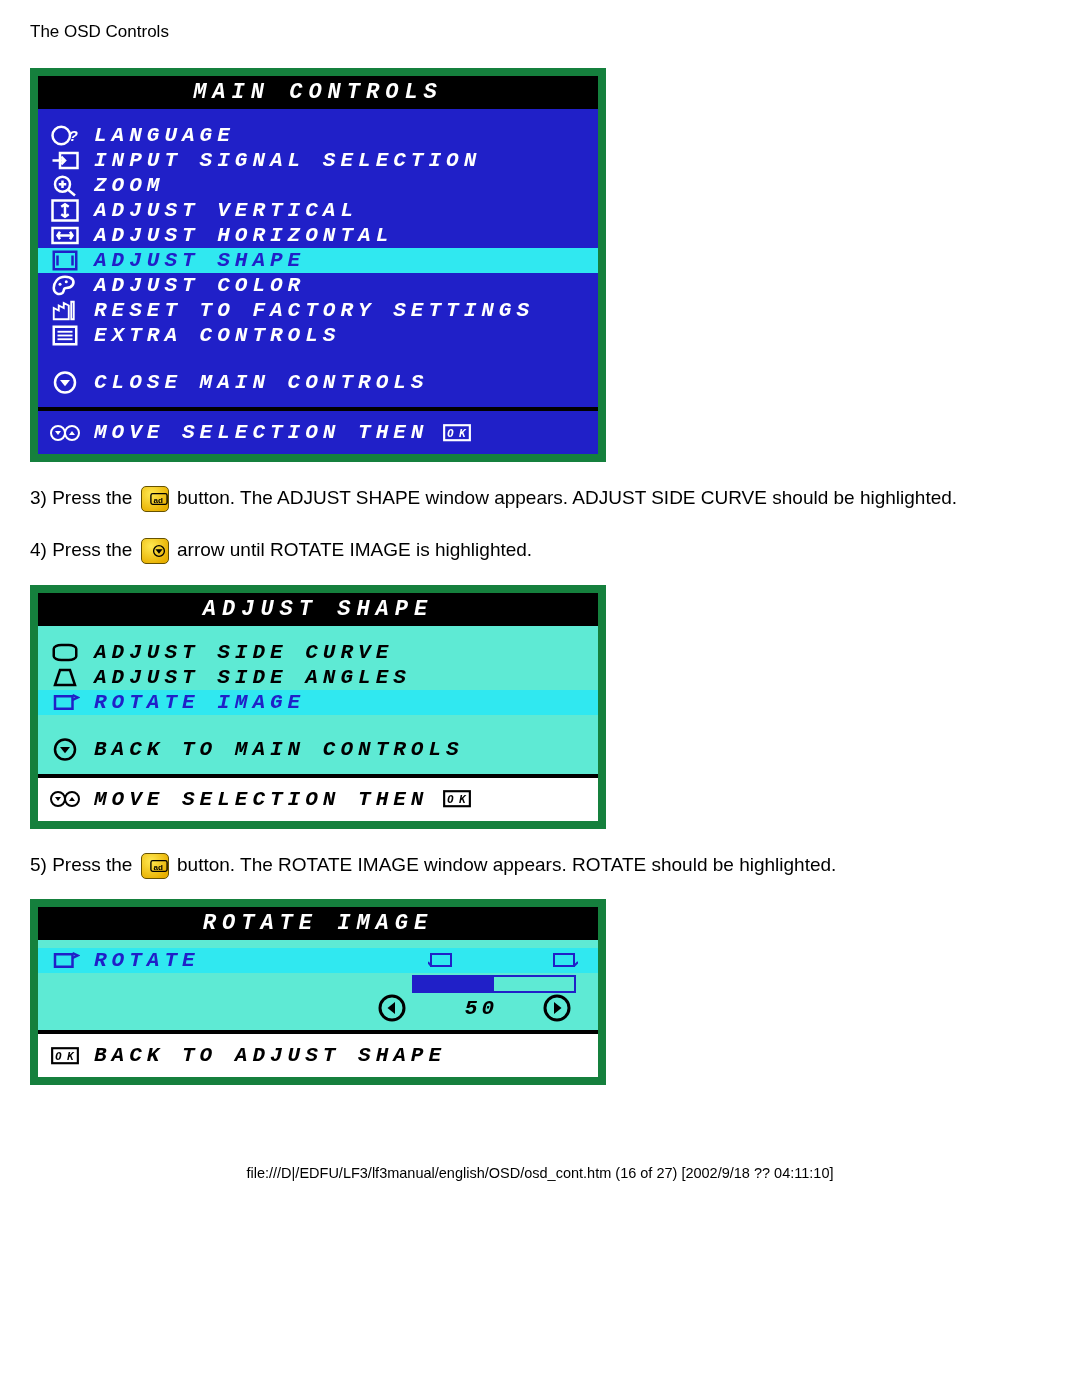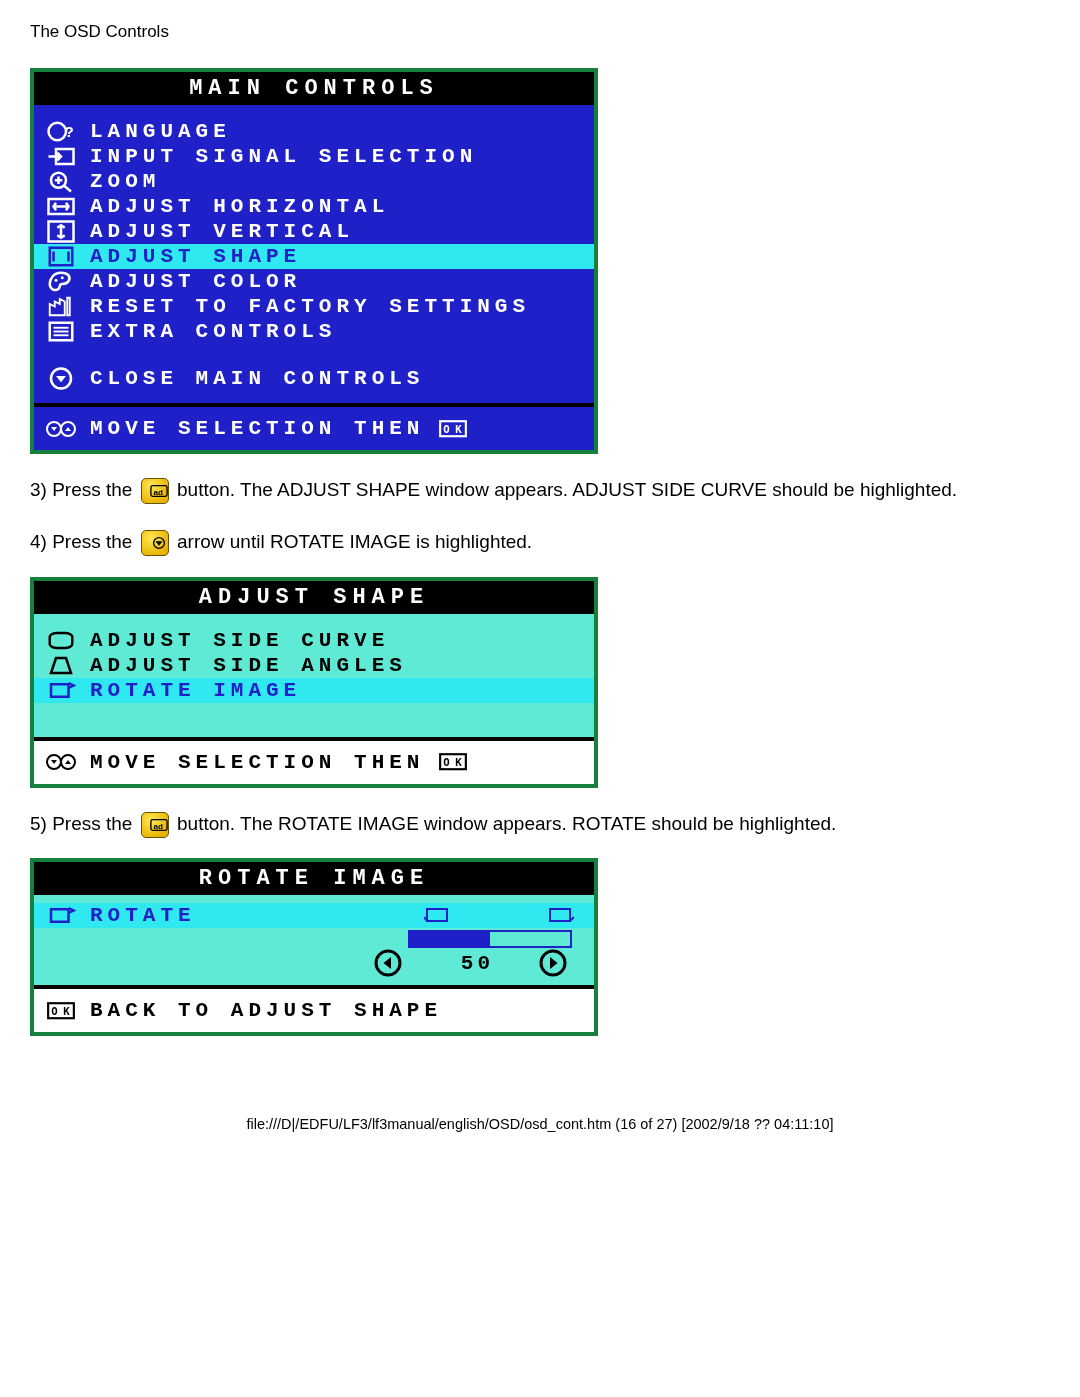--- a/index.html
+++ b/index.html
@@ -1,18 +1,18 @@
 <!DOCTYPE html>
 <html><head>
 <meta charset="utf-8">
 <style>
 html,body{margin:0;padding:0;background:#fff;font-family:Arial,Helvetica,sans-serif;}
 .page{width:1080px;padding:22px 30px 20px 30px;box-sizing:border-box;}
 .header{font-size:17px;color:#000;margin-bottom:26px;}
-.osd-box{border:4px solid #15803d;width:560px;margin-top:6px;}
+.osd-box{border:8px solid #15803d;width:560px;margin-top:6px;font-style:italic;}
 .osd-title{background:#000;color:#fff;font-family:'Courier New',monospace;font-weight:bold;font-size:22px;letter-spacing:6px;text-align:center;padding:4px 0;}
 .osd-body{background:#2020c8;padding:14px 0 12px 0;}
 .osd-body.white{background:#5eead4;}
 .osd-row{display:flex;align-items:center;padding:1px 12px;font-family:'Courier New',monospace;font-weight:bold;font-size:21px;letter-spacing:5px;color:#fff;}
 .osd-body.white .osd-row{color:#000;}
 .osd-row.hl{background:#30e8f0;color:#2020c8;}
 .osd-body.white .osd-row.hl{color:#2020c8;}
 .osd-icon{width:30px;height:22px;display:flex;align-items:center;justify-content:center;margin-right:14px;flex-shrink:0;}
 .osd-spacer{height:22px;}
 .osd-footer{background:#2020c8;border-top:4px solid #000;padding:10px 12px;display:flex;align-items:center;font-family:'Courier New',monospace;font-weight:bold;font-size:21px;letter-spacing:5px;color:#fff;}
@@ -63,34 +63,34 @@
               <line x1="14" y1="13" x2="20" y2="18" stroke="#fff" stroke-width="2"></line>
               <line x1="7" y1="9" x2="13" y2="9" stroke="#fff" stroke-width="2"></line>
               <line x1="10" y1="6" x2="10" y2="12" stroke="#fff" stroke-width="2"></line>
             </svg>
           </span>
         <span>ZOOM</span>
       </div>
       <div class="osd-row">
         <span class="osd-icon">
             <svg viewBox="0 0 24 20">
+              <rect x="2" y="2" width="20" height="16" fill="none" stroke="#fff" stroke-width="2"></rect>
+              <path d="M12 5 L12 15 M9 7 L12 5 L15 7 M9 13 L12 15 L15 13" fill="none" stroke="#fff" stroke-width="2"></path>
+            </svg>
+          </span>
+        <span>ADJUST VERTICAL</span>
+      </div>
+      <div class="osd-row">
+        <span class="osd-icon">
+            <svg viewBox="0 0 24 20">
               <rect x="2" y="4" width="20" height="12" fill="none" stroke="#fff" stroke-width="2"></rect>
               <path d="M6 10 L18 10 M8 7 L6 10 L8 13 M16 7 L18 10 L16 13" fill="none" stroke="#fff" stroke-width="2"></path>
             </svg>
           </span>
         <span>ADJUST HORIZONTAL</span>
-      </div>
-      <div class="osd-row">
-        <span class="osd-icon">
-            <svg viewBox="0 0 24 20">
-              <rect x="2" y="2" width="20" height="16" fill="none" stroke="#fff" stroke-width="2"></rect>
-              <path d="M12 5 L12 15 M9 7 L12 5 L15 7 M9 13 L12 15 L15 13" fill="none" stroke="#fff" stroke-width="2"></path>
-            </svg>
-          </span>
-        <span>ADJUST VERTICAL</span>
       </div>
       <div class="osd-row hl">
         <span class="osd-icon">
             <svg viewBox="0 0 24 20">
               <rect x="3" y="3" width="18" height="14" fill="none" stroke="#2020c8" stroke-width="2"></rect>
               <path d="M6 6 C6 10 6 10 6 14 M18 6 C18 10 18 10 18 14" fill="none" stroke="#2020c8" stroke-width="2"></path>
             </svg>
           </span>
         <span>ADJUST SHAPE</span>
       </div>
@@ -198,20 +198,29 @@
       <div class="osd-row hl">
         <span class="osd-icon">
             <svg viewBox="0 0 24 20">
               <rect x="4" y="5" width="14" height="10" fill="none" stroke="#2020c8" stroke-width="2"></rect>
               <path d="M18 4 L22 6 L18 8" fill="none" stroke="#2020c8" stroke-width="2"></path>
             </svg>
           </span>
         <span>ROTATE IMAGE</span>
       </div>
       <div class="osd-spacer"></div>
+      <div class="osd-row">
+        <span class="osd-icon">
+            <svg viewBox="0 0 24 20">
+              <circle cx="12" cy="10" r="8" fill="none" stroke="#000" stroke-width="2"></circle>
+              <path d="M8 8 L12 13 L16 8 Z" fill="#000"></path>
+            </svg>
+          </span>
+        <span>BACK TO MAIN CONTROLS</span>
+      </div>
     </div>
     <div class="osd-footer-white">
       <span class="osd-icon">
           <svg viewBox="0 0 30 20">
             <circle cx="8" cy="10" r="7" fill="none" stroke="#000" stroke-width="2"></circle>
             <path d="M5 8 L8 12 L11 8 Z" fill="#000"></path>
             <circle cx="22" cy="10" r="7" fill="none" stroke="#000" stroke-width="2"></circle>
             <path d="M19 12 L22 8 L25 12 Z" fill="#000"></path>
           </svg>
         </span>

